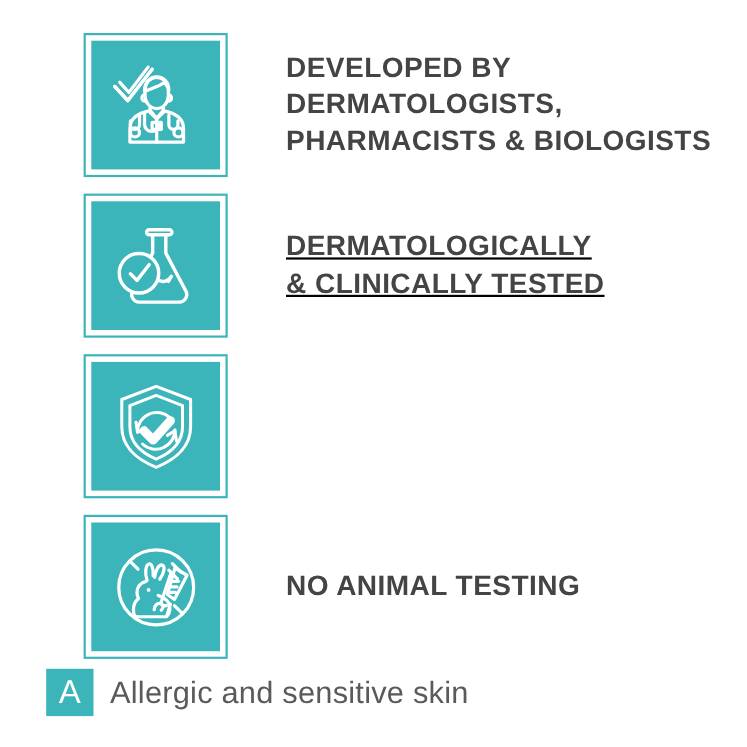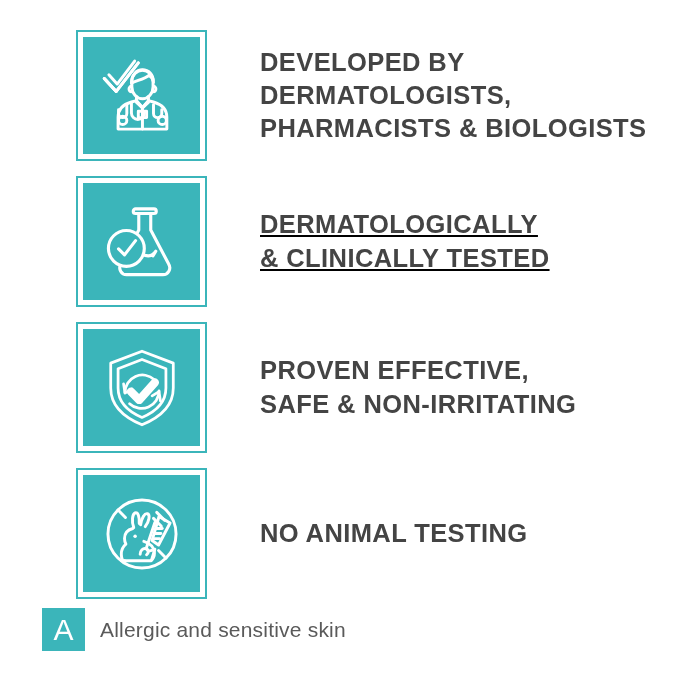--- a/index.html
+++ b/index.html
@@ -84,21 +84,21 @@
     align-items: center;
     justify-content: center;
     font-size: 30px;
     font-weight: normal;
     line-height: 1;
     letter-spacing: 0px;
   }
   .footer-label {
     margin-left: 15px;
     color: #5a5a5a;
-    font-size: 21px;
+    font-size: 28px;
     font-weight: normal;
     letter-spacing: 0.2px;
   }
 </style>
 </head>
 <body>
 
 <div class="page">
 
   <div class="feature-row" style="top:30px;">
@@ -169,22 +169,20 @@
 
           <path d="M31.5 55 a19 19 0 0 1 32-14"></path>
           <path d="M68.5 53 a19 19 0 0 1 -32 14"></path>
           <path d="M30 45.5 L31.5 55.5 L39 51"></path>
           <path d="M70 64 L68.5 54 L61 58.5"></path>
 
           <path d="M38 54 L47 63 L64 44" stroke-width="9"></path>
         </svg>
       </div>
     </div>
-    <div class="feature-text">PROVEN EFFECTIVE,
-SAFE &amp; NON-IRRITATING</div>
   </div>
 
   <div class="feature-row" style="top:468px;">
     <div class="tile">
       <div class="tile-inner">
         <svg viewBox="0 0 100 100" fill="none" stroke="#ffffff" stroke-width="3.2" stroke-linecap="round" stroke-linejoin="round">
 
           <circle cx="50" cy="50" r="37"></circle>
           <path d="M24 24 L32 32"></path>
           <path d="M68 68 L76 76"></path>

